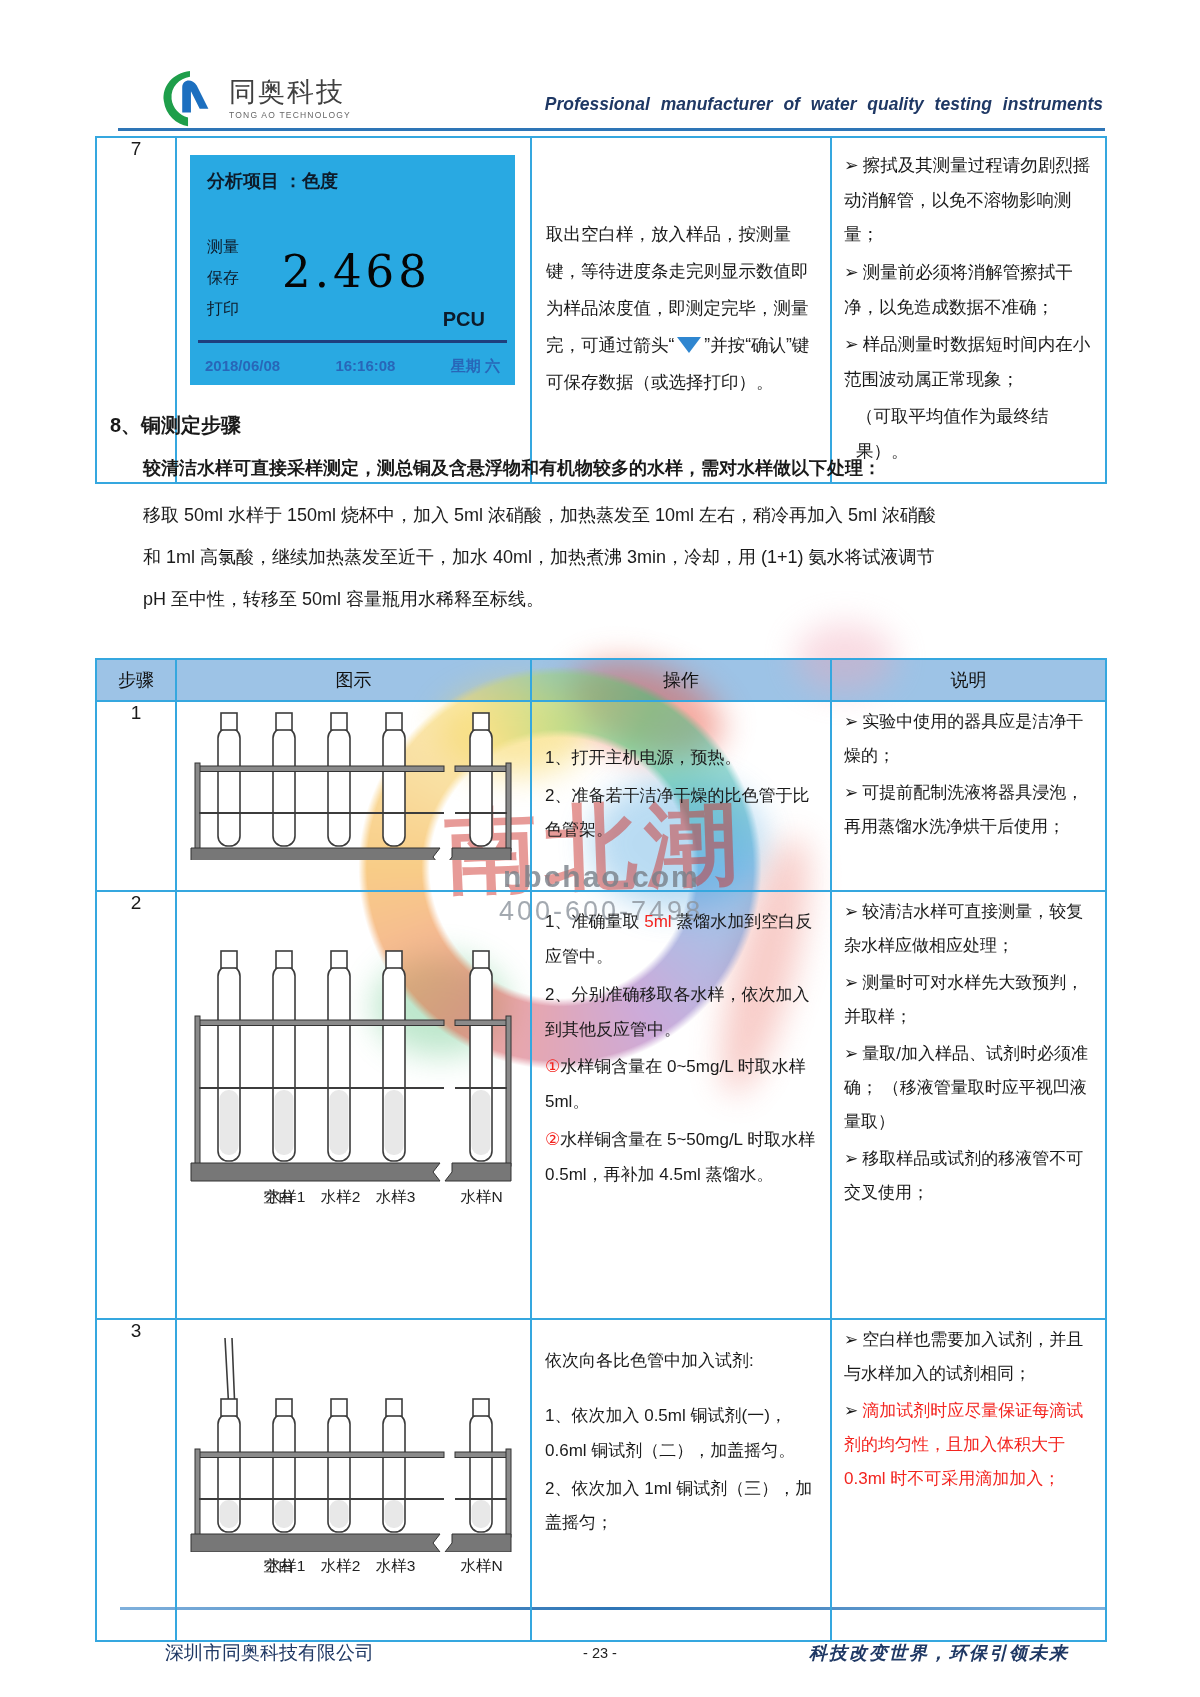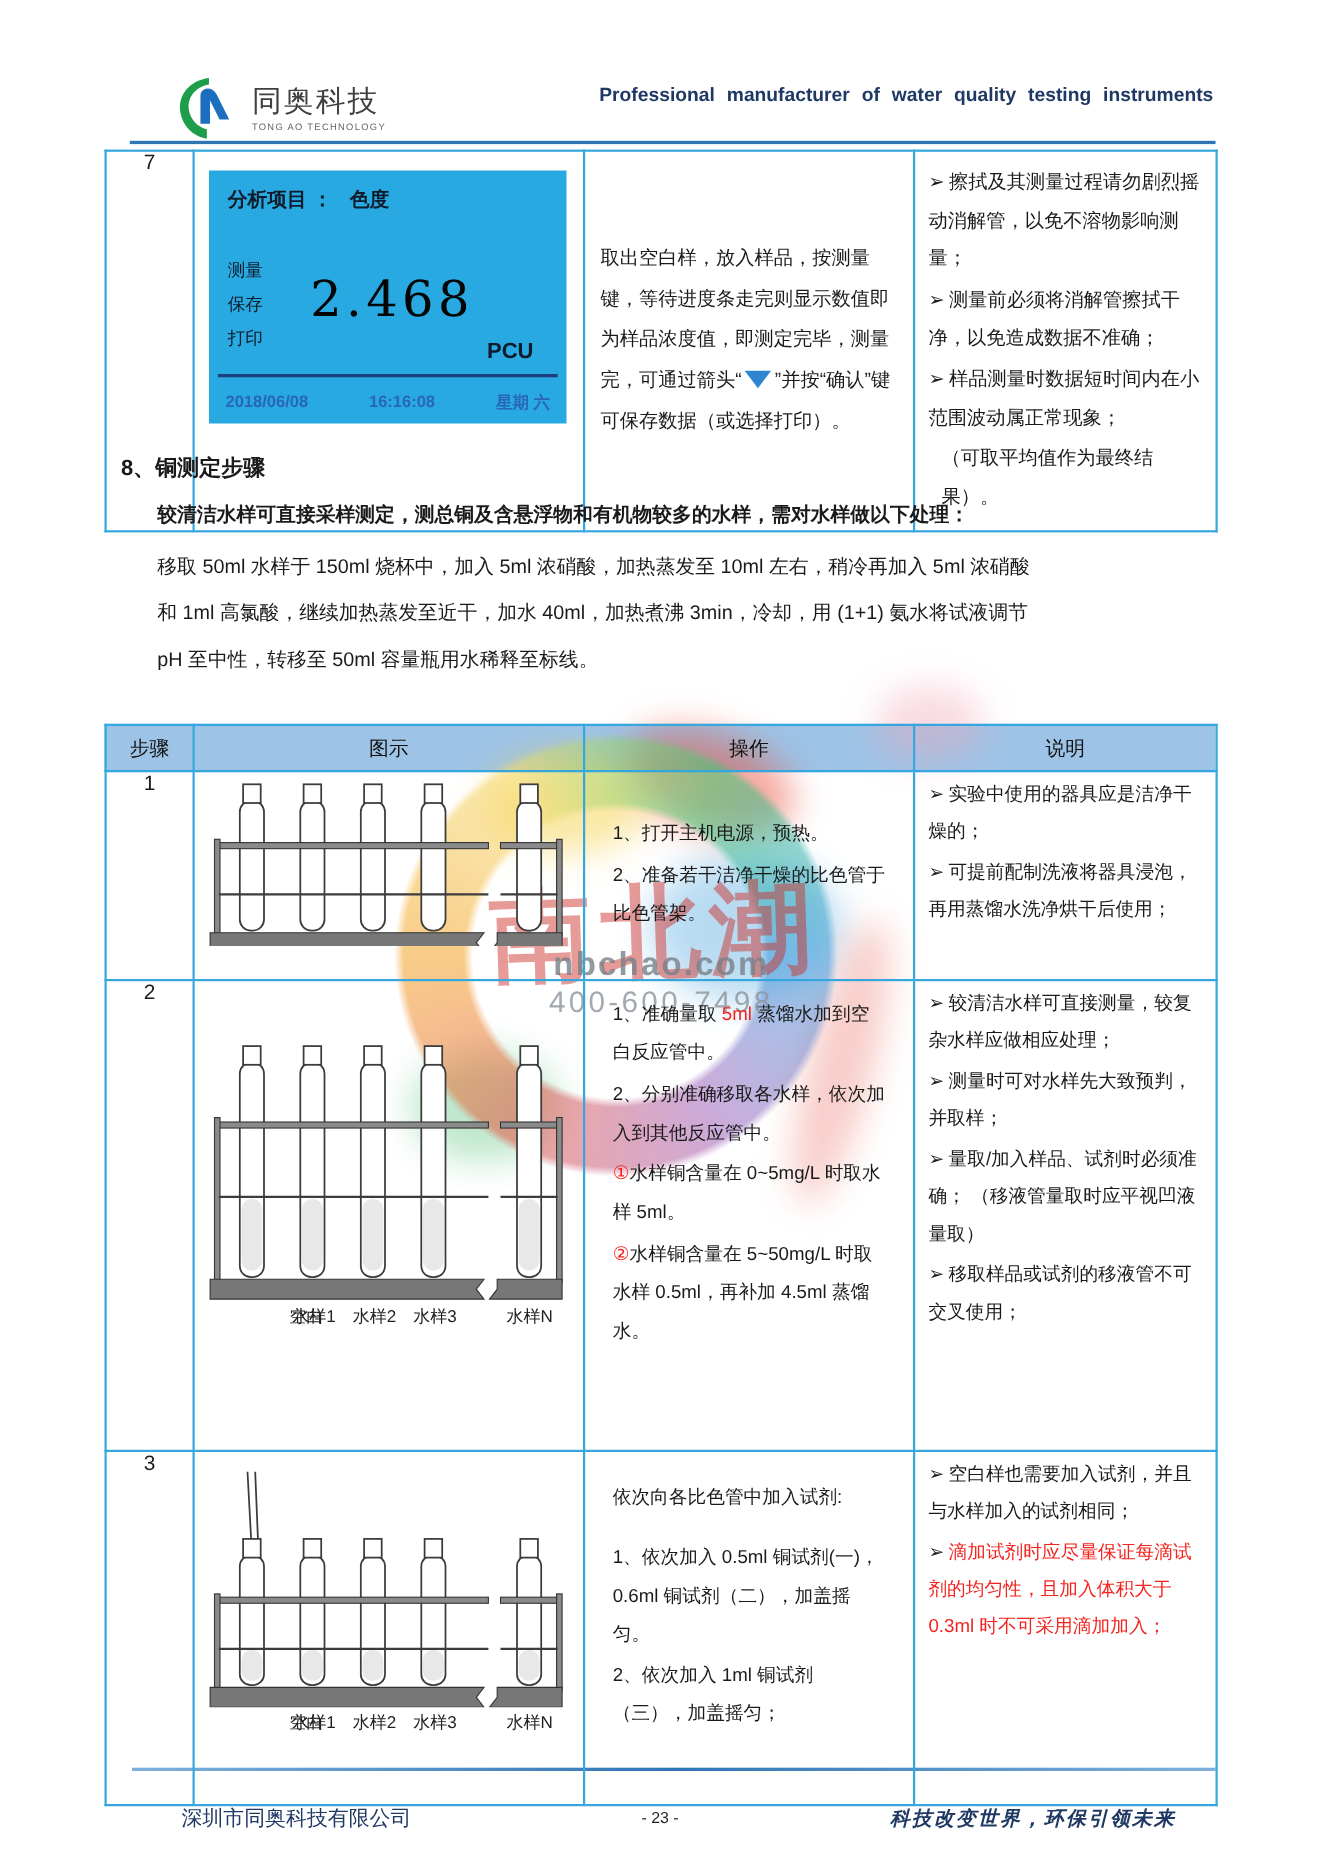--- a/index.html
+++ b/index.html
@@ -7,42 +7,42 @@
        font-family:"Liberation Sans","DejaVu Sans",sans-serif;color:#1a1a1a;}
 
   
   .logo{position:absolute;left:158px;top:68px;display:flex;align-items:center;gap:9px;}
   .logo svg{display:block;}
   .logo-cn{font-size:27px;font-weight:400;color:#404040;letter-spacing:2px;line-height:1;}
   .logo-sub{font-size:8.5px;color:#666;letter-spacing:1.2px;margin-top:4px;}
   .slogans{position:absolute;right:97px;top:72px;text-align:right;color:#1F3864;}
   .slogan-cn{font-family:"Liberation Serif","DejaVu Serif",serif;font-style:italic;font-weight:700;
              font-size:25px;letter-spacing:5px;}
-  .slogan-en{font-weight:700;font-size:17.5px;margin-top:4px;word-spacing:6px;}
+  .slogan-en{font-style:italic;font-weight:700;font-size:17.5px;margin-top:22px;word-spacing:6px;}
   .header-rule{position:absolute;left:118px;right:95px;top:128px;height:3px;background:#2E75B6;}
 
   
   table.tbl{border-collapse:collapse;table-layout:fixed;width:1010px;}
   .tbl td,.tbl th{border:2px solid #35A7DF;vertical-align:top;padding:0;background:transparent;}
   .c-step{text-align:center;vertical-align:middle;font-size:19px;}
   .cell-p{margin:0 0 3px 0;}
   .red{color:#F3241F;}
   .bullet{margin-right:4px;}
 
   .top-tbl{position:absolute;left:95px;top:136px;}
   .top-tbl td{height:264px;}
   .top-tbl .c-op{vertical-align:middle;padding:10px 14px;font-size:17.5px;line-height:2.12;}
   .top-tbl .c-note{padding:10px 12px;font-size:17.5px;line-height:1.98;}
   .tail{padding-left:12px;}
 
   
   .c-fig{padding:0;}
   .lcd{position:relative;width:325px;height:230px;margin:17px auto 0 13px;background:#29A9E2;}
   .lcd-title{position:absolute;left:17px;top:14px;font-size:18px;font-weight:700;color:#0d1b2a;}
-  .lcd-title .lcd-item{margin-left:16px;text-align:right;}
+  .lcd-title .lcd-item{text-align:right;}
   .lcd-menu{position:absolute;left:17px;top:76px;font-size:16px;line-height:31px;color:#0d1b2a;}
   .lcd-value{position:absolute;left:92px;top:90px;font-family:"DejaVu Serif","Liberation Serif",serif;
              font-size:45px;letter-spacing:4px;color:#050505;}
   .lcd-unit{position:absolute;right:30px;bottom:54px;font-size:20px;font-weight:700;color:#0d1b2a;}
   .lcd-line{position:absolute;left:8px;right:8px;bottom:42px;height:3px;background:#1E3F7E;}
   .lcd-dt{position:absolute;left:15px;right:15px;bottom:9px;display:flex;justify-content:space-between;
           font-size:15px;font-weight:700;color:#2866B8;}
 
   .tri{display:inline-block;width:0;height:0;border-left:12px solid transparent;
        border-right:12px solid transparent;border-top:16px solid #2F86D0;vertical-align:-2px;margin:0 3px;}
@@ -54,21 +54,21 @@
   .sec-para div{line-height:42px;}
 
   
   .steps-wrap{position:absolute;left:95px;top:658px;width:1010px;height:901px;}
   .thead-band{position:absolute;left:0;top:0;width:1010px;height:44px;background:#9DC3E6;z-index:0;}
   .steps-tbl{position:relative;z-index:2;}
   .steps-tbl th{height:40px;text-align:center;vertical-align:middle;font-size:18px;font-weight:500;color:#111;}
   .steps-tbl .r1 td{height:162px;}
   .steps-tbl .r2 td{height:400px;}
   .steps-tbl .r3 td{height:283px;}
-  .steps-tbl .c-op{padding:13px 25px;font-size:17px;line-height:2.05;}
+  .steps-tbl .c-op{padding:13px 13px;font-size:17px;line-height:2.05;}
   .steps-tbl .c-note{padding:3px 12px;font-size:17px;line-height:2.0;}
   .r1 .c-op{vertical-align:middle;}
   .r3 .c-op{padding-top:24px;}
   .gap-after{margin-bottom:20px;}
 
   .fig{width:330px;margin:0 auto;position:relative;}
   .fig svg{display:block;}
   .fig-r1{margin-top:8px;}
   .fig-r2{margin-top:56px;}
   .fig-r3{margin-top:14px;}

